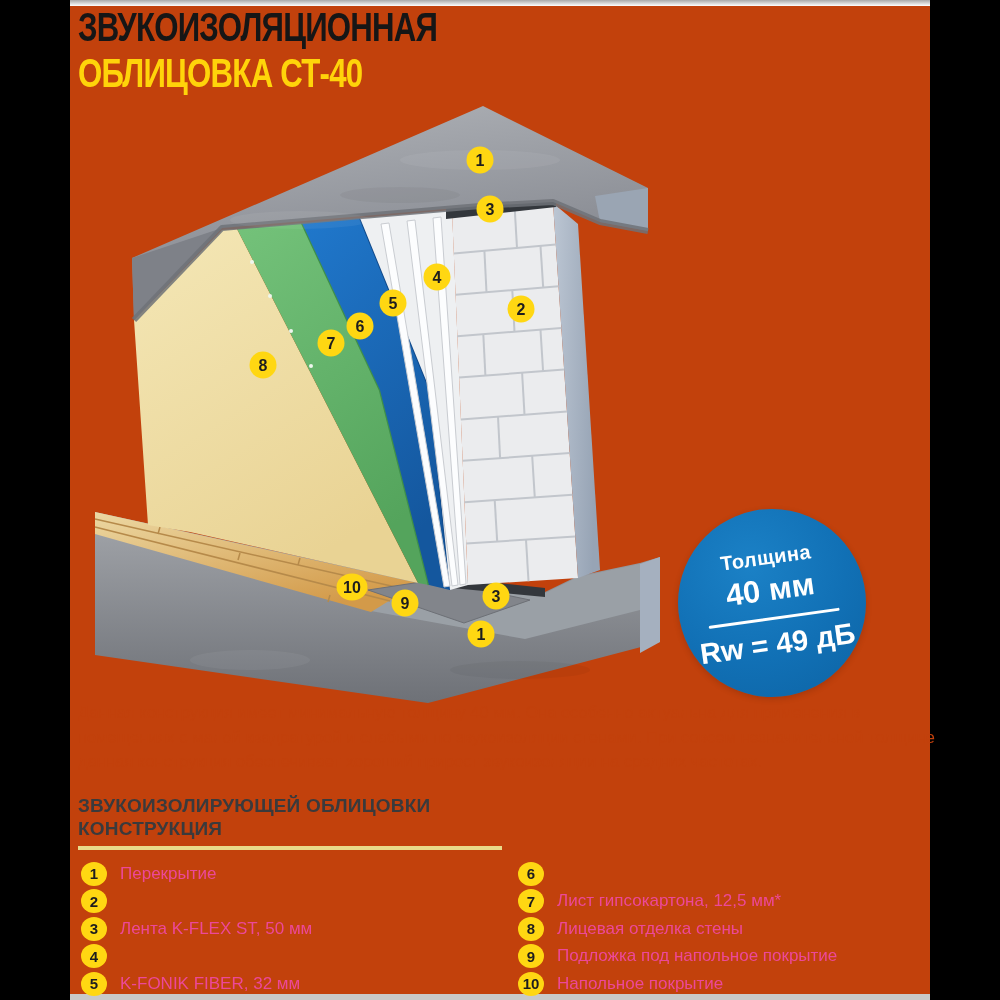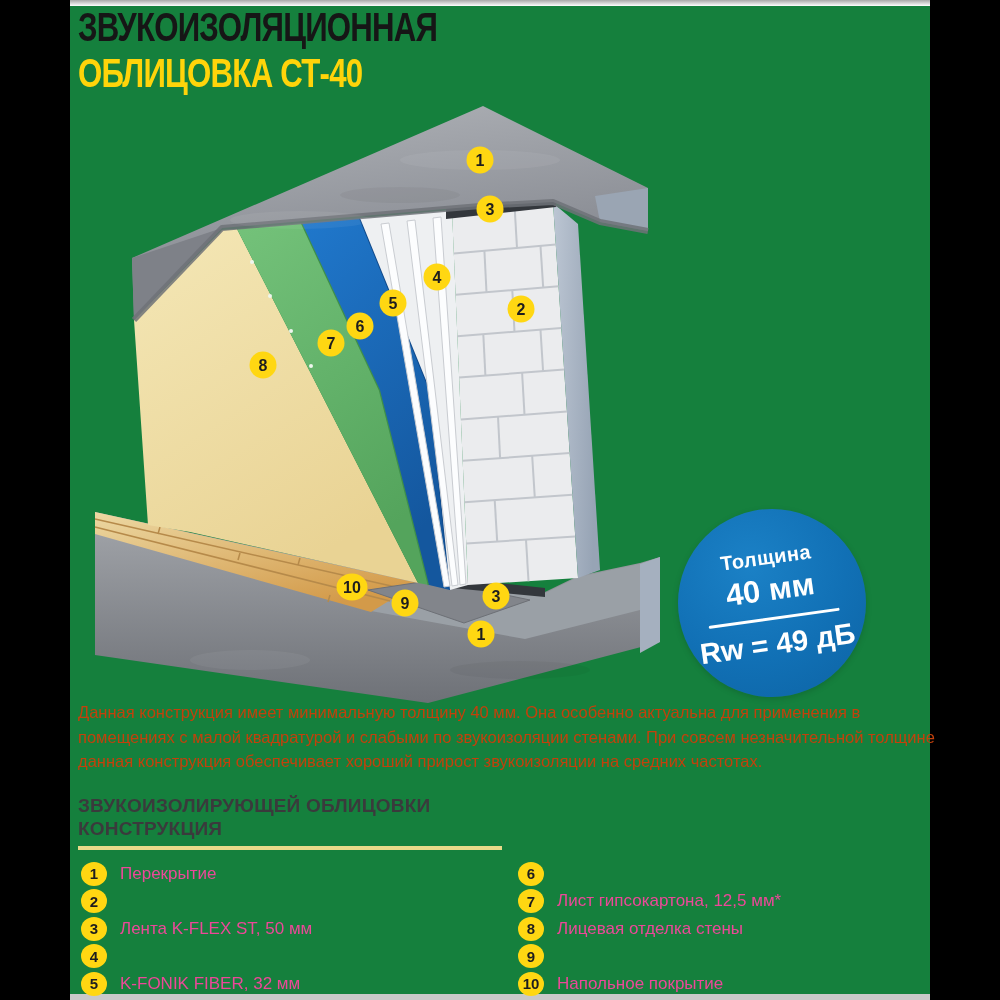--- a/index.html
+++ b/index.html
@@ -3,21 +3,21 @@
 <meta charset="utf-8">
 <style>
   html,body{margin:0;padding:0;}
   body{
     width:1000px;height:1000px;position:relative;overflow:hidden;
     background:#000;
     font-family:"Liberation Sans", sans-serif;
   }
   .card{
     position:absolute;left:70px;top:0;width:860px;height:1000px;
-    background:#15803d;
+    background:#c2410c;
   }
   .card-top-shadow{
     position:absolute;left:0;top:0;width:100%;height:6px;
     background:linear-gradient(#a8a8a8,#ffffff);
   }
   .card-bottom-strip{
     position:absolute;left:0;bottom:0;width:100%;height:6px;
     background:#c9c9c9;
   }
   .title-block{position:absolute;left:8px;top:4px;}
@@ -260,18 +260,19 @@
   <div class="legend-row">
     <span class="legend-badge">7</span>
     <span class="legend-label">Лист гипсокартона, 12,5 мм*</span>
   </div>
   <div class="legend-row">
     <span class="legend-badge">8</span>
     <span class="legend-label">Лицевая отделка стены</span>
   </div>
   <div class="legend-row">
     <span class="legend-badge">9</span>
+    <span class="legend-label">Подложка под напольное покрытие</span>
   </div>
   <div class="legend-row">
     <span class="legend-badge">10</span>
     <span class="legend-label">Напольное покрытие</span>
   </div>
 </div>
 
 </body></html>

